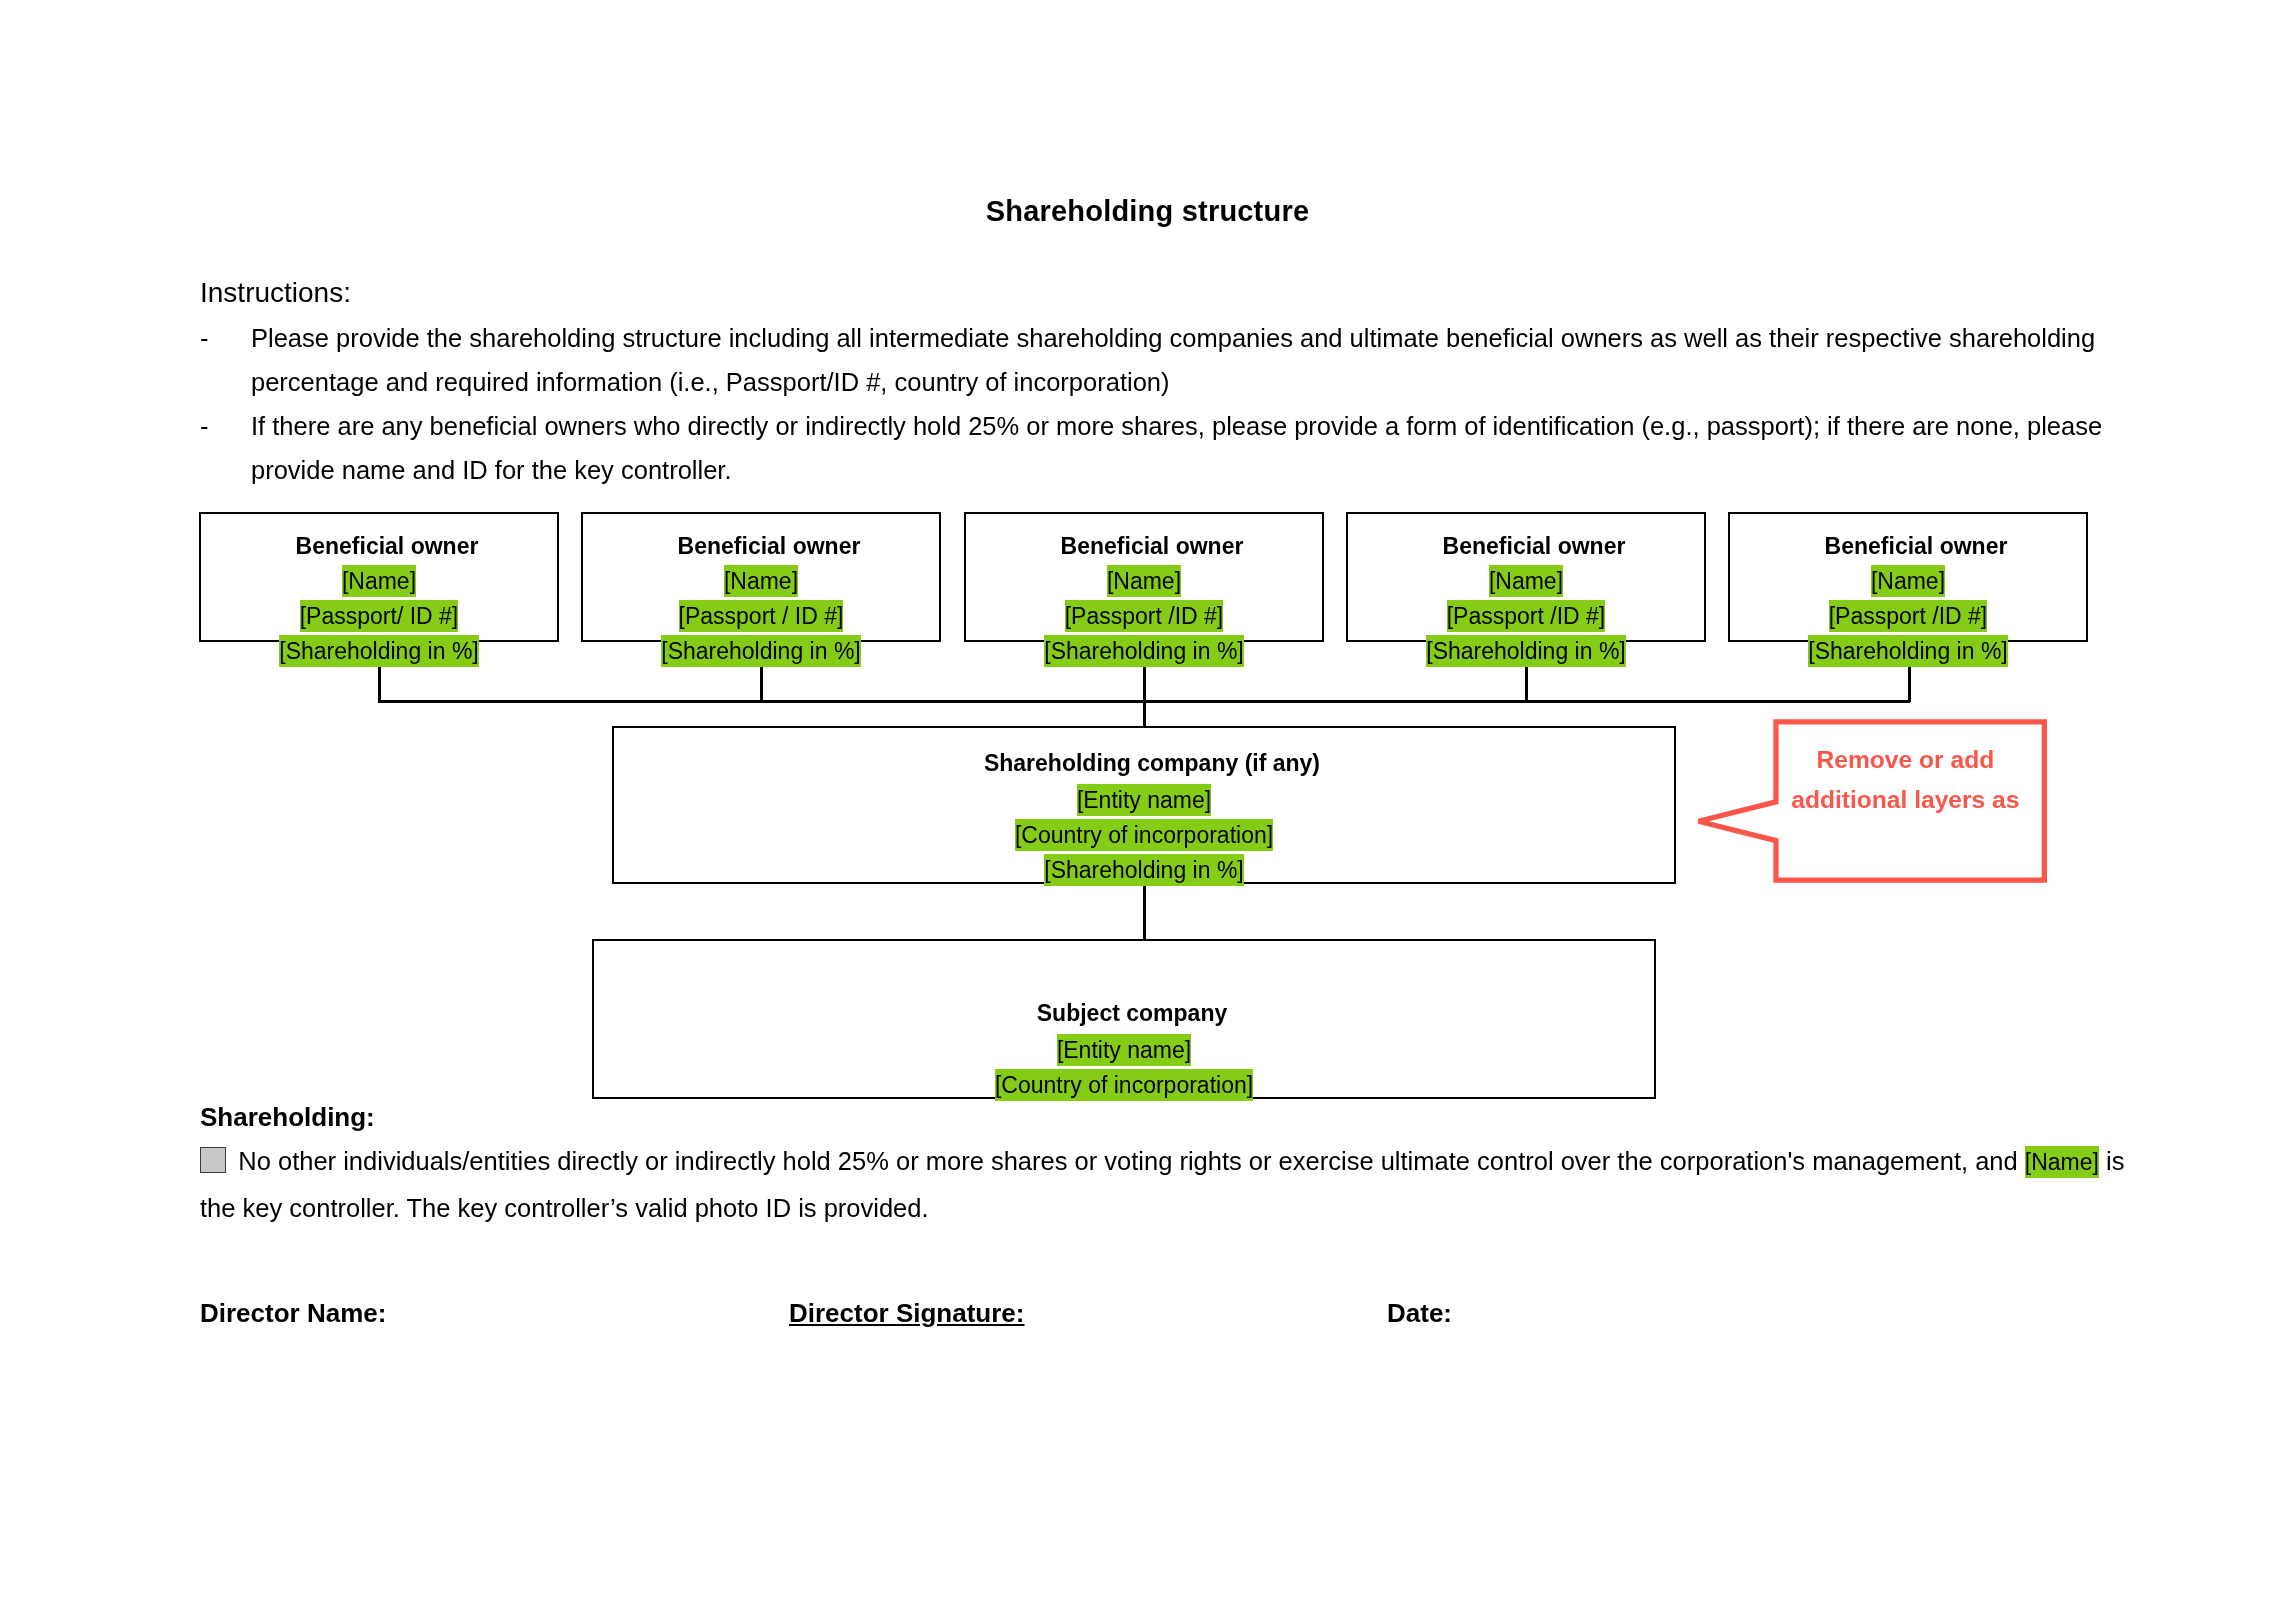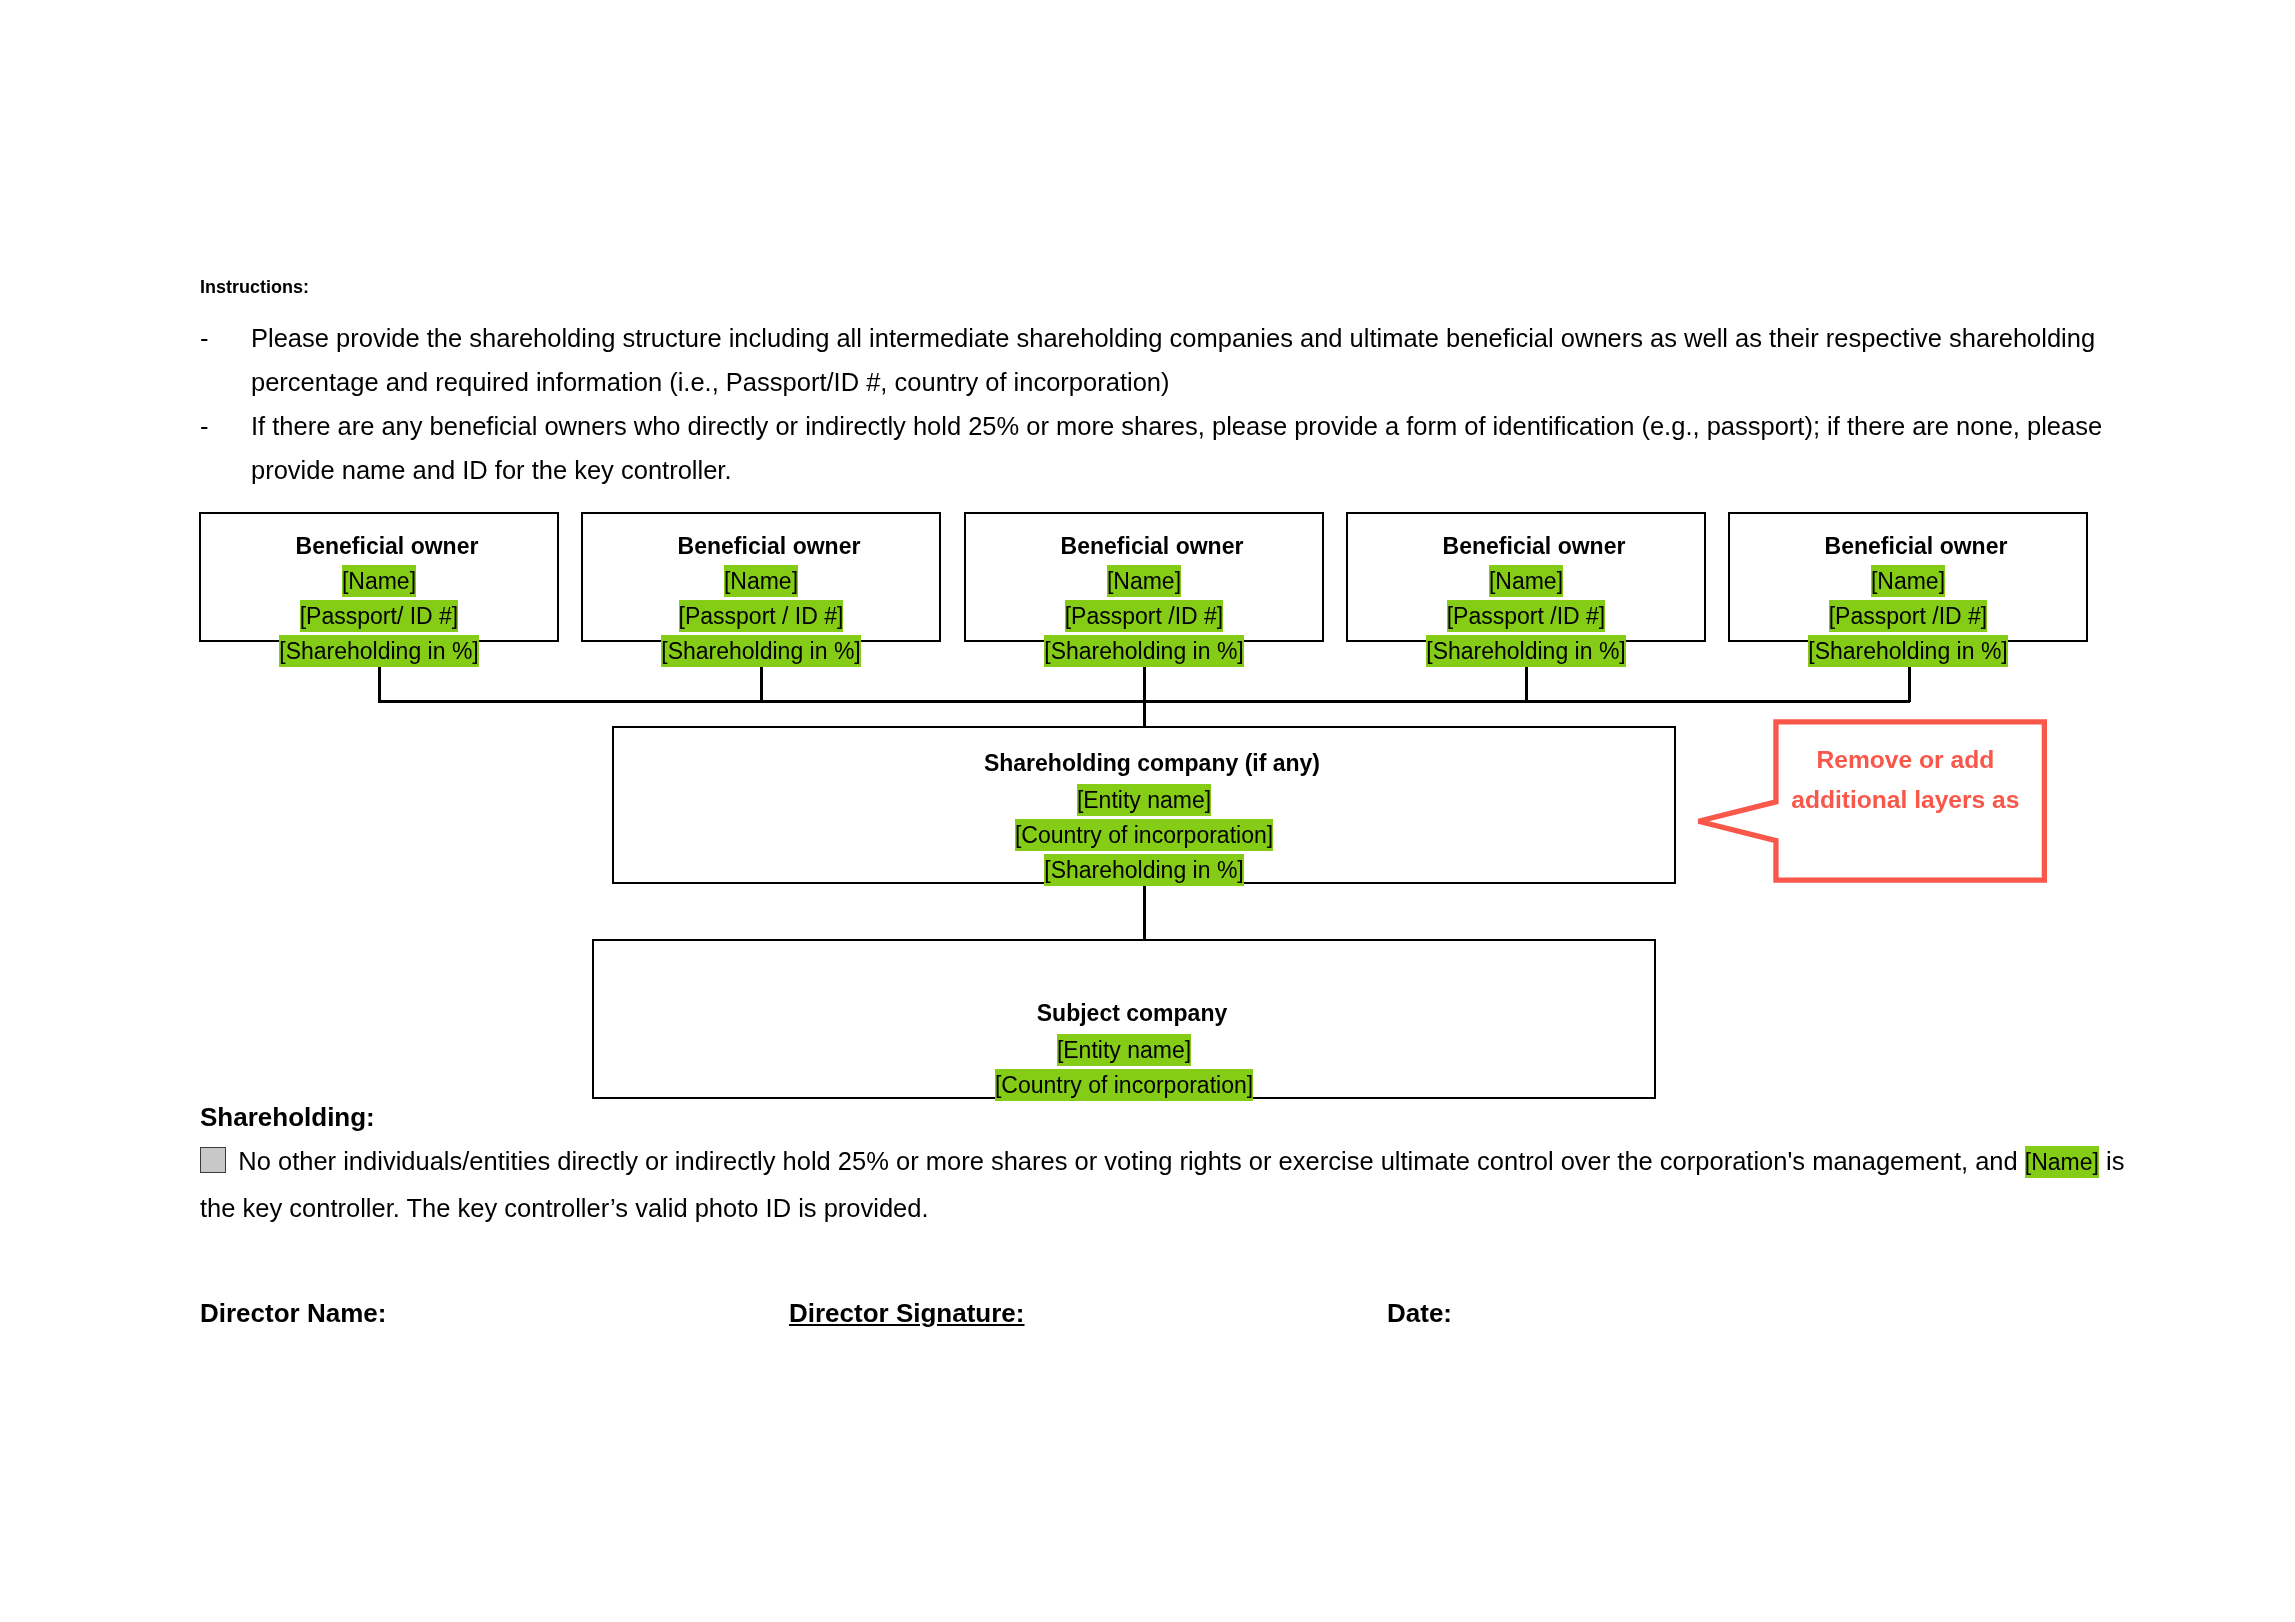--- a/index.html
+++ b/index.html
@@ -30,22 +30,22 @@
     font-size: 29px;
     font-weight: bold;
     letter-spacing: 0.2px;
   }
 
   
   .instructions-heading {
     position: absolute;
     left: 200px;
     top: 277px;
-    font-size: 18px;
-    font-weight: bold;
+    font-size: 28px;
+    font-weight: normal;
   }
   .instr-list {
     position: absolute;
     left: 200px;
     top: 316px;
     width: 1925px;
   }
   .instr-item {
     position: relative;
     display: block;
@@ -210,20 +210,21 @@
   }
   #sig-director-name { left: 200px; }
   #sig-director-signature { left: 789px; text-decoration: underline; }
   #sig-date { left: 1387px; }
 </style>
 </head>
 <body>
 
 <div id="page">
 
+  <div class="doc-title">Shareholding structure</div>
 
   <div class="instructions-heading">Instructions:</div>
 
   <div class="instr-list">
     <div class="instr-item">
       <span class="instr-bullet">-</span>
       <span class="instr-text">Please provide the shareholding structure including all intermediate shareholding companies and ultimate beneficial owners as well as their respective shareholding percentage and required information (i.e., Passport/ID #, country of incorporation)</span>
     </div>
     <div class="instr-item">
       <span class="instr-bullet">-</span>

